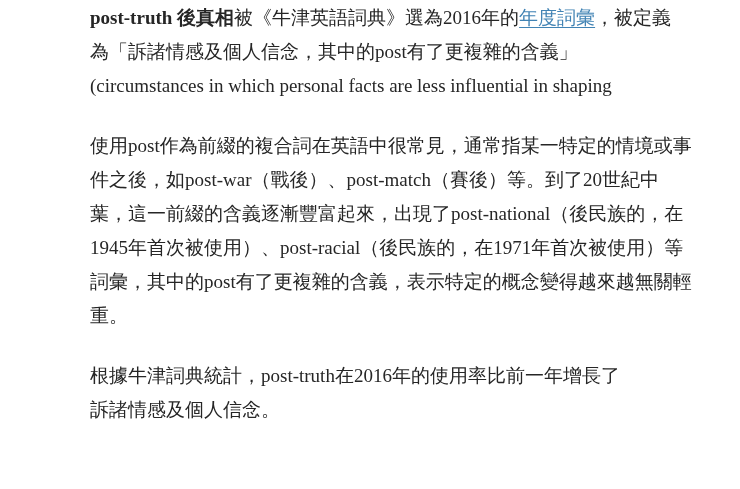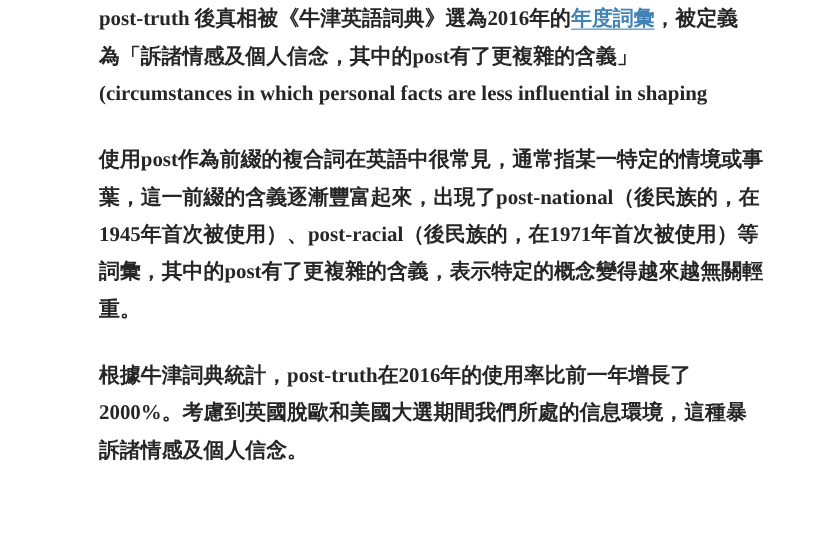--- a/index.html
+++ b/index.html
@@ -26,21 +26,21 @@
     margin: 0 0 26px 0;
   }
   .paragraph:last-child {
     margin-bottom: 0;
   }
   .text-line {
     height: 34px;
     white-space: nowrap;
   }
   .seg {
-    font-weight: 700;
+    font-weight: 400;
   }
   .seg.bold {
     font-weight: 700;
   }
   a.seg.link {
     color: #4183b4;
     text-decoration: underline;
     text-decoration-color: #4183b4;
     text-underline-offset: 3px;
     cursor: pointer;
@@ -51,23 +51,23 @@
 <body>
 
 <div class="article">
     <div class="paragraph">
       <div class="text-line"><span class="seg bold">post-truth 後真相</span><span class="seg">被《牛津英語詞典》選為2016年的</span><a class="seg link" href="#">年度詞彙</a><span class="seg">，被定義</span></div>
       <div class="text-line"><span class="seg">為「訴諸情感及個人信念，其中的post有了更複雜的含義」</span></div>
       <div class="text-line"><span class="seg">(circumstances in which personal facts are less influential in shaping</span></div>
     </div>
     <div class="paragraph">
       <div class="text-line"><span class="seg">使用post作為前綴的複合詞在英語中很常見，通常指某一特定的情境或事</span></div>
+      <div class="text-line"><span class="seg">件之後，如post-war（戰後）、post-match（賽後）等。到了20世紀中</span></div>
       <div class="text-line"><span class="seg">葉，這一前綴的含義逐漸豐富起來，出現了post-national（後民族的，在</span></div>
       <div class="text-line"><span class="seg">1945年首次被使用）、post-racial（後民族的，在1971年首次被使用）等</span></div>
       <div class="text-line"><span class="seg">詞彙，其中的post有了更複雜的含義，表示特定的概念變得越來越無關輕</span></div>
       <div class="text-line"><span class="seg">重。</span></div>
     </div>
     <div class="paragraph">
       <div class="text-line"><span class="seg">根據牛津詞典統計，post-truth在2016年的使用率比前一年增長了</span></div>
-      <div class="text-line"><span class="seg">2000%。考慮到英國脫歐和美國大選期間我們所處的信息環境，這種暴</span></div>
       <div class="text-line"><span class="seg">訴諸情感及個人信念。</span></div>
     </div>
   </div>
 
 </body></html>

